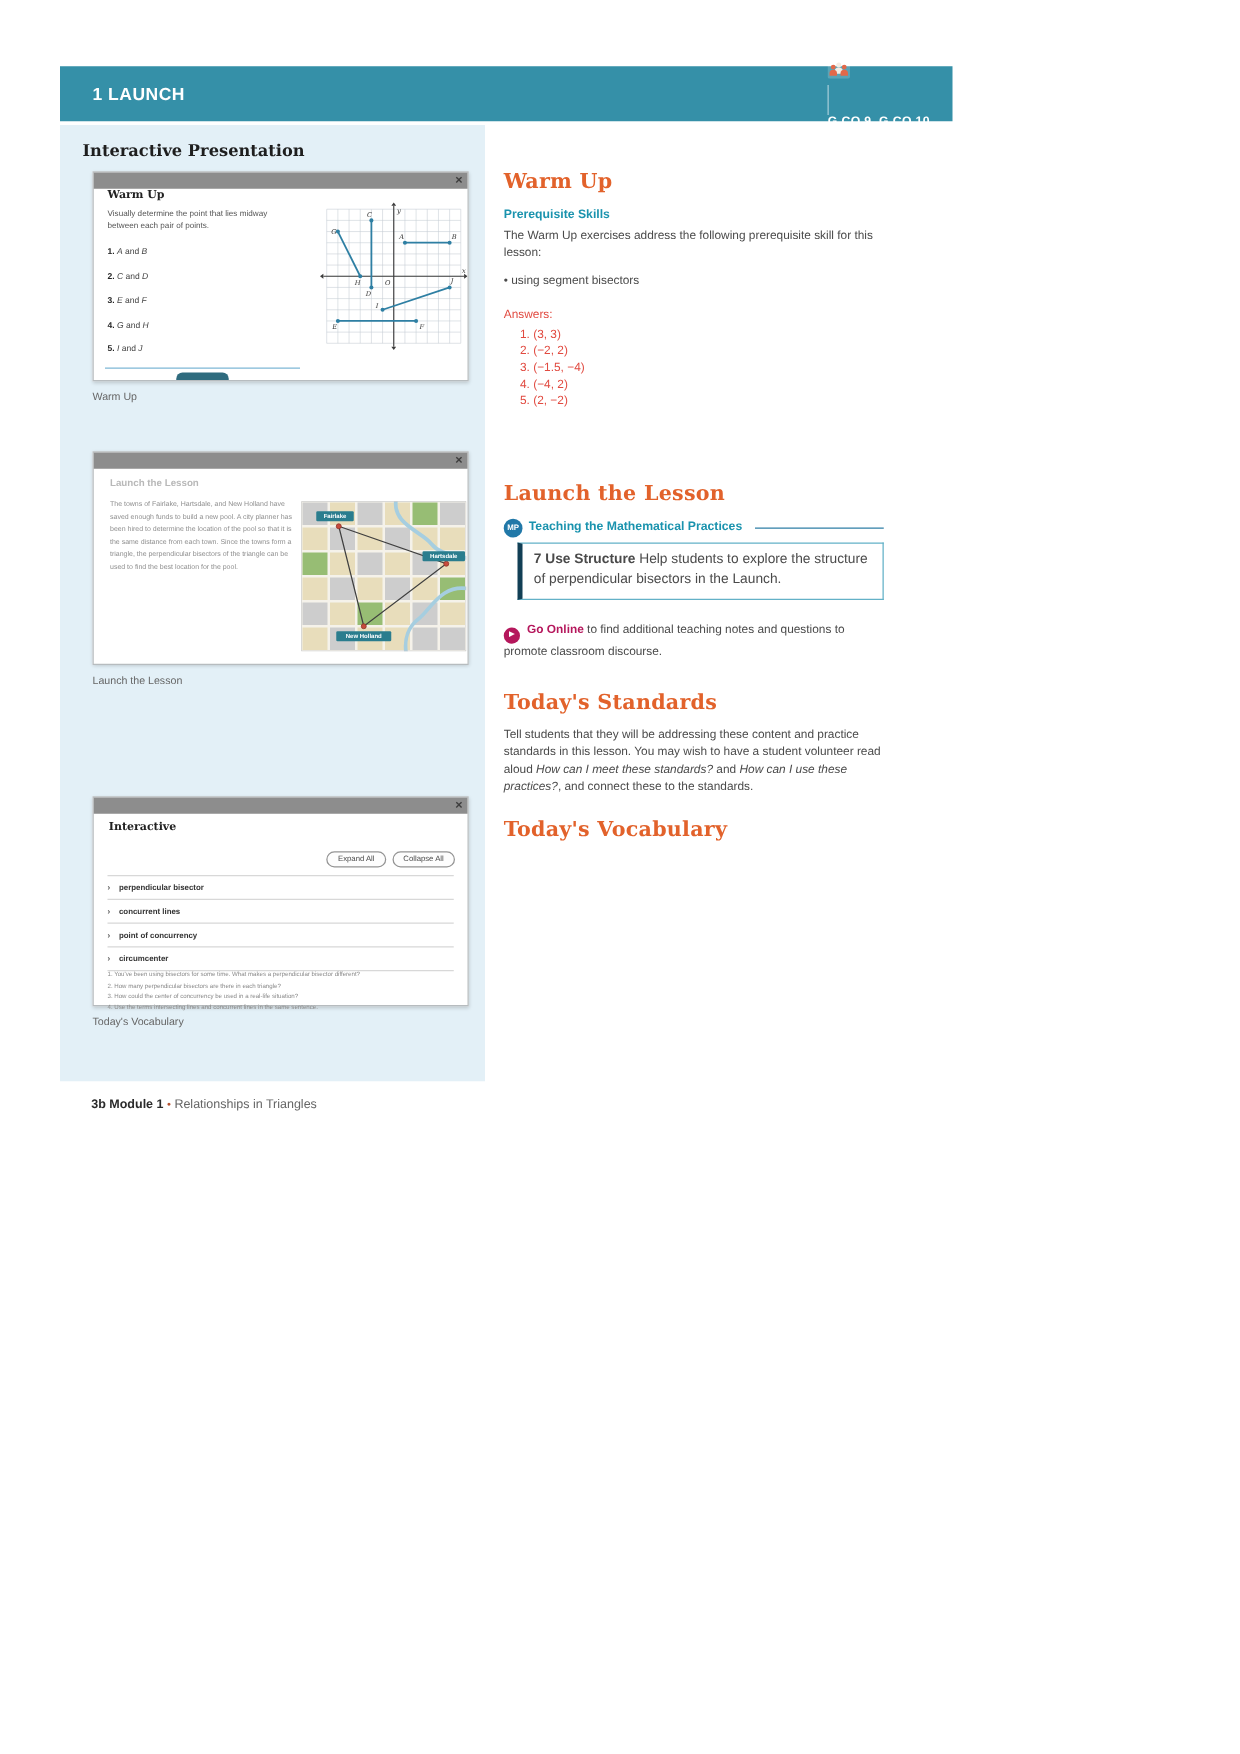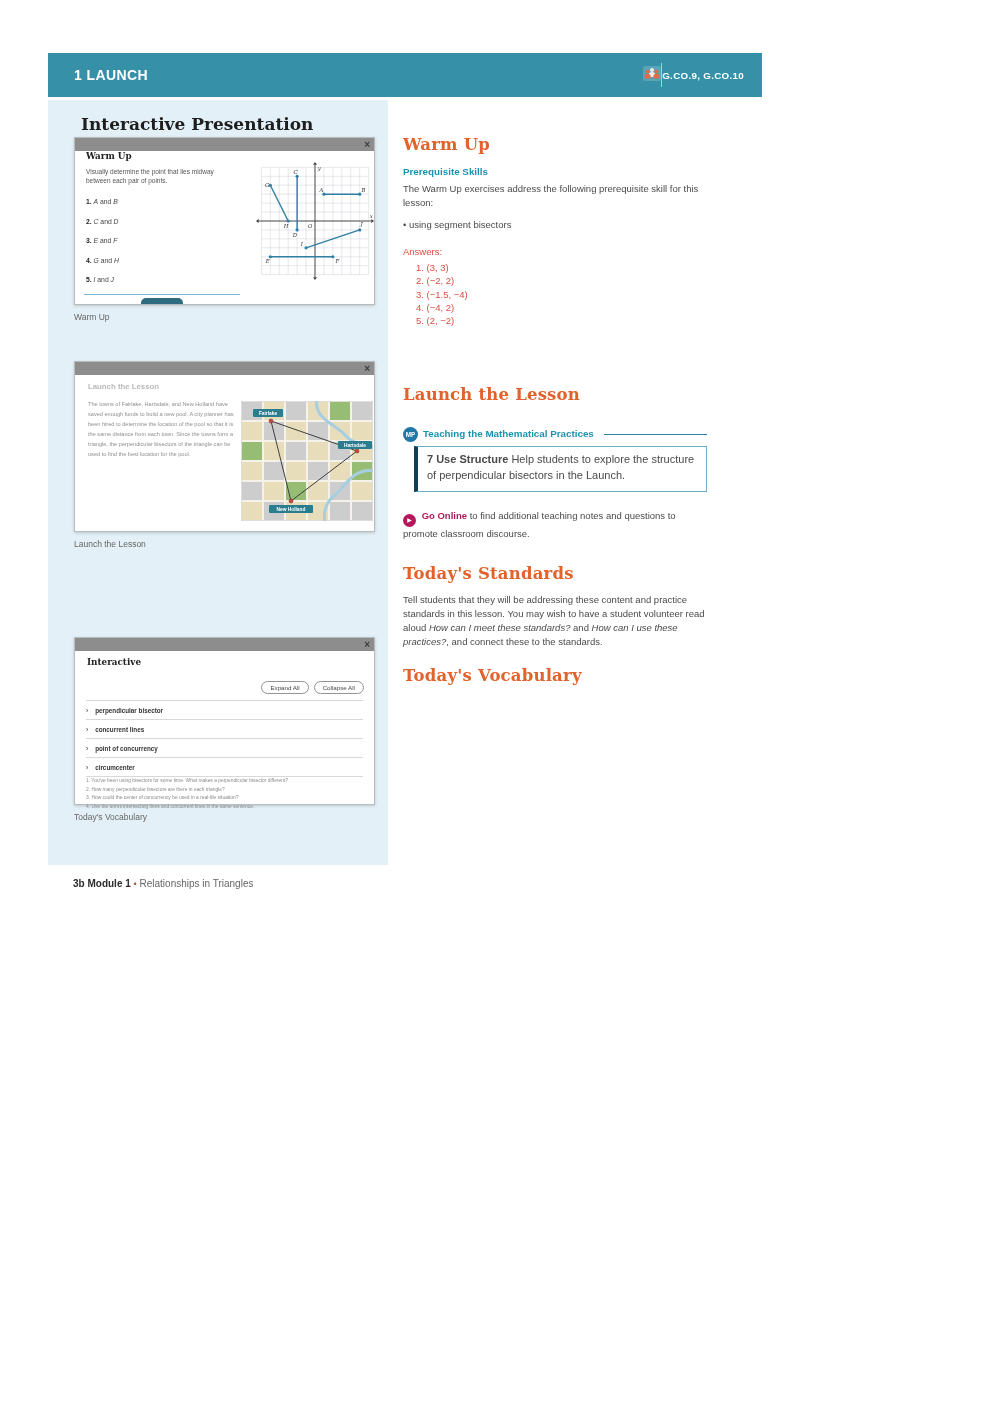--- a/index.html
+++ b/index.html
@@ -4,28 +4,28 @@
 <style>
   html,body{margin:0;padding:0;background:#fff;}
   .page{position:relative;width:992px;height:1007px;background:#fff;overflow:hidden;
         font-family:"Liberation Sans",sans-serif;color:#4a4a4a;}
 
   
   .topbar{position:absolute;left:48px;top:53px;width:714px;height:44px;background:#3590a8;
           display:flex;align-items:center;justify-content:space-between;
           padding:0 18px 0 26px;box-sizing:border-box;}
   .topbar-title{color:#fff;font-weight:bold;font-size:14px;letter-spacing:.4px;}
-  .topbar-right{display:flex;align-items:center;}
+  .topbar-right{display:flex;align-items:flex-start;flex-direction:column;}
   .topbar-divider{width:1px;height:24px;background:rgba(255,255,255,.55);}
   .topbar-codes{color:#fff;font-weight:bold;font-size:9.8px;letter-spacing:.3px;}
 
   
   .left-panel{position:absolute;left:48px;top:100px;width:340px;height:765px;background:#e3f0f7;}
-  .panel-title{position:absolute;top:14px;left:33px;margin:0;
-               font-family:"DejaVu Serif",serif;font-weight:bold;font-size:17px;color:#1e1e1e;}
+  .panel-title{position:absolute;top:14px;left:18px;margin:0;
+               font-family:"DejaVu Serif",serif;font-weight:bold;font-size:13px;color:#1e1e1e;}
   .card{position:absolute;left:26px;width:301px;background:#fff;border:1px solid #b7bcbf;
         box-shadow:0 1px 3px rgba(0,0,0,.18);box-sizing:border-box;}
   .card-titlebar{height:13px;background:#8d8d8d;position:relative;}
   .close-x{position:absolute;right:4px;top:0;font-size:10px;line-height:13px;color:#3d3d3d;font-weight:bold;}
   .caption{position:absolute;left:26px;font-size:8.5px;color:#666;}
 
   
   #warmup-card{top:37px;height:168px;}
   .wu-heading{position:absolute;top:13px;left:11px;margin:0;
               font-family:"DejaVu Serif",serif;font-weight:bold;font-size:8.8px;color:#222;}
@@ -68,21 +68,21 @@
   .right-col{position:absolute;left:403px;top:133px;width:308px;font-size:9.5px;line-height:1.45;}
   .h-orange{font-family:"DejaVu Serif",serif;font-weight:bold;font-size:16.5px;
             color:#e2622b;margin:0;letter-spacing:.2px;}
   .sub-teal{color:#1a93ae;font-weight:bold;font-size:9.8px;margin:8px 0 0;}
   .right-col p{margin:3px 0 0;}
   .p-bullet{margin-top:8px !important;}
   .answers-label{color:#e14b41;margin-top:14px !important;}
   .answers{margin:3px 0 0 13px;padding:0;list-style:none;color:#e14b41;line-height:1.28;}
   .answers li{margin-top:1px;}
   .h-launch{margin-top:56px !important;}
-  .mp-row{display:flex;align-items:center;margin-top:20px;width:304px;}
+  .mp-row{display:flex;align-items:center;margin-top:8px;width:304px;}
   .mp-badge{flex:0 0 auto;width:15px;height:15px;border-radius:50%;background:#2178a8;color:#fff;
             font-size:6.3px;font-weight:bold;display:flex;align-items:center;justify-content:center;
             margin-right:5px;}
   .mp-title{color:#1a93ae;font-weight:bold;font-size:9.8px;white-space:nowrap;}
   .mp-rule{flex:1;height:1.5px;background:#2f7fa6;margin-left:10px;}
   .practice-box{margin:4px 0 0 11px;width:293px;box-sizing:border-box;
                 border:1px solid #63b1c7;border-left:4px solid #123f55;
                 padding:5px 9px 7px;font-size:11px;line-height:1.45;}
   .go-online{margin-top:17px !important;}
   .go-icon{display:inline-flex;width:13px;height:13px;border-radius:50%;background:#b5175c;

